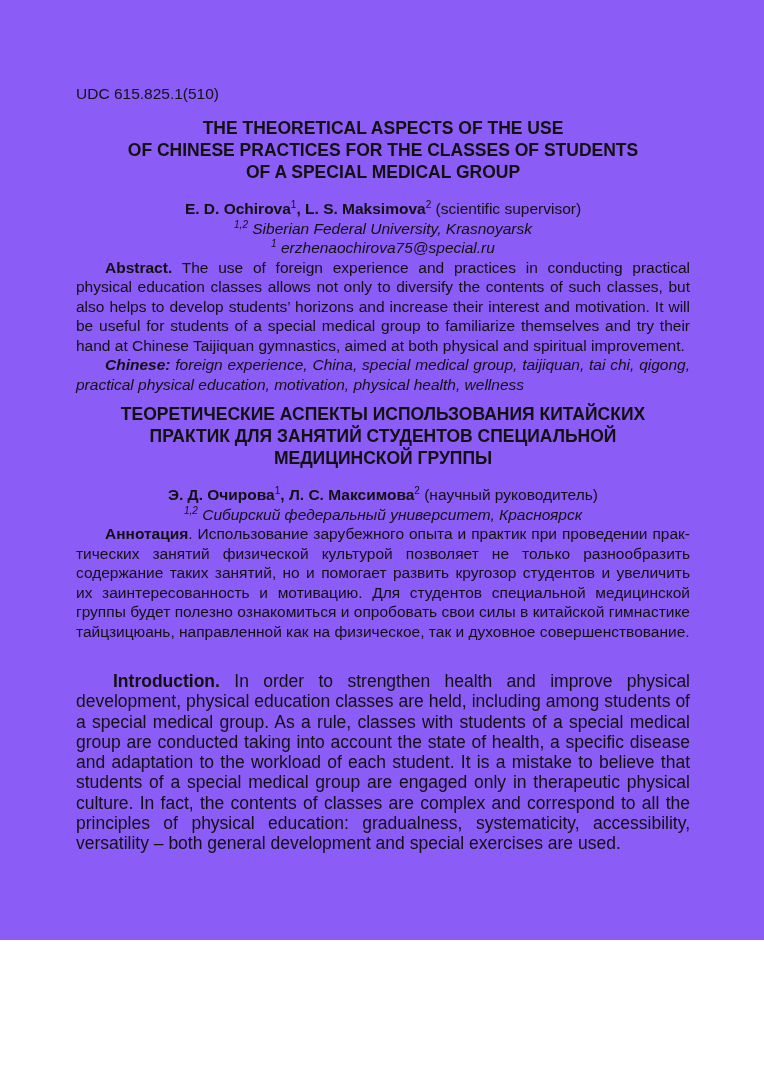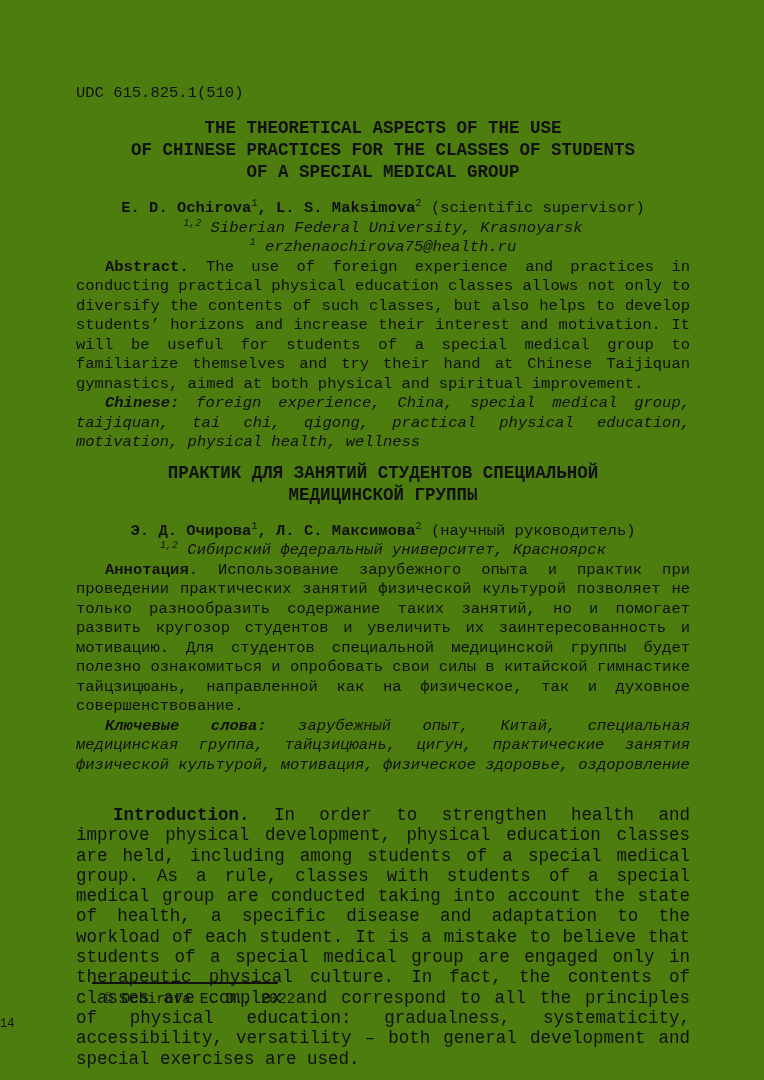--- a/index.html
+++ b/index.html
@@ -1,22 +1,22 @@
 <!DOCTYPE html>
 <html><head>
 <meta charset="utf-8">
 <style>
   html, body { margin: 0; padding: 0; background: #ffffff; }
   .page {
     position: relative;
     width: 764px;
-    height: 1080px;
-    background: #4d7c0f;
+    height: 940px;
+    background: #8b5cf6;
     color: #111111;
-    font-family: Liberation Mono, monospace;
+    font-family: Liberation Sans, sans-serif;
     overflow: hidden;
   }
   .content {
     position: absolute;
     left: 76px;
     top: 0;
     width: 614px;
   }
   .udc {
     margin-top: 84px;
@@ -98,40 +98,40 @@
 
     <div class="doc-title title-en">
       <div>THE THEORETICAL ASPECTS OF THE USE</div>
       <div>OF CHINESE PRACTICES FOR THE CLASSES OF STUDENTS</div>
       <div>OF A SPECIAL MEDICAL GROUP</div>
     </div>
 
     <div class="authors-block">
       <div><span class="name">E. D. Ochirova</span><sup class="sup">1</sup><span class="name">, </span><span class="name">L. S. Maksimova</span><sup class="sup">2</sup><span> (scientific supervisor)</span></div>
       <div class="italic"><sup class="sup">1,2</sup><span> Siberian Federal University, Krasnoyarsk</span></div>
-      <div class="italic"><sup class="sup">1</sup><span> erzhenaochirova75@health.ru</span></div>
+      <div class="italic"><sup class="sup">1</sup><span> erzhenaochirova75@special.ru</span></div>
     </div>
 
     <p class="small abstract-en"><span class="label">Abstract.</span><span> The use of foreign experience and practices in conducting practical physical education classes allows not only to diversify the contents of such classes, but also helps to develop students’ horizons and increase their interest and motivation. It will be useful for students of a special medical group to familiarize themselves and try their hand at Chinese Taijiquan gymnastics, aimed at both physical and spiritual improvement.</span></p>
 
     <p class="small"><span class="label italic">Chinese:</span><span class="italic"> foreign experience, China, special medical group, taijiquan, tai chi, qigong, practical physical education, motivation, physical health, wellness</span></p>
 
     <div class="doc-title title-ru">
+      <div>ТЕОРЕТИЧЕСКИЕ АСПЕКТЫ ИСПОЛЬЗОВАНИЯ КИТАЙСКИХ</div>
       <div>ПРАКТИК ДЛЯ ЗАНЯТИЙ СТУДЕНТОВ СПЕЦИАЛЬНОЙ</div>
       <div>МЕДИЦИНСКОЙ ГРУППЫ</div>
     </div>
 
     <div class="authors-block">
       <div><span class="name">Э. Д. Очирова</span><sup class="sup">1</sup><span class="name">, </span><span class="name">Л. С. Максимова</span><sup class="sup">2</sup><span> (научный руководитель)</span></div>
       <div class="italic"><sup class="sup">1,2</sup><span> Сибирский федеральный университет, Красноярск</span></div>
     </div>
 
     <p class="small abstract-ru"><span class="label">Аннотация</span><span>. Использование зарубежного опыта и практик при проведении прак­тических занятий физической культурой позволяет не только разнообразить содержание таких занятий, но и помогает развить кругозор студентов и увеличить их заинтересованность и мотивацию. Для студентов специальной медицинской группы будет полезно ознакомиться и опробовать свои силы в китайской гимнастике тайцзицюань, направленной как на физическое, так и духовное совершенствование.</span></p>
 
-    <p class="small"><span class="label italic">Ключевые слова:</span><span class="italic"> зарубежный опыт, Китай, специальная медицинская группа, тайцзицюань, цигун, практические занятия физической культурой, мотивация, физическое здоровье, оздоровление</span></p>
 
     <p class="intro"><span class="label">Introduction.</span><span> In order to strengthen health and improve physical development, physical education classes are held, including among students of a special medical group. As a rule, classes with students of a special medical group are conducted taking into account the state of health, a specific disease and adaptation to the workload of each student. It is a mistake to believe that students of a special medical group are engaged only in therapeutic physical culture. In fact, the contents of classes are complex and correspond to all the principles of physical education: gradualness, systematicity, accessibility, versatility – both general development and special exercises are used.</span></p>
 
   </div>
 
   <div class="footnote-rule"></div>
   <div class="copyright">© Ochirova E. D., 2022</div>
   <div class="page-number">14</div>
 </div>
 

